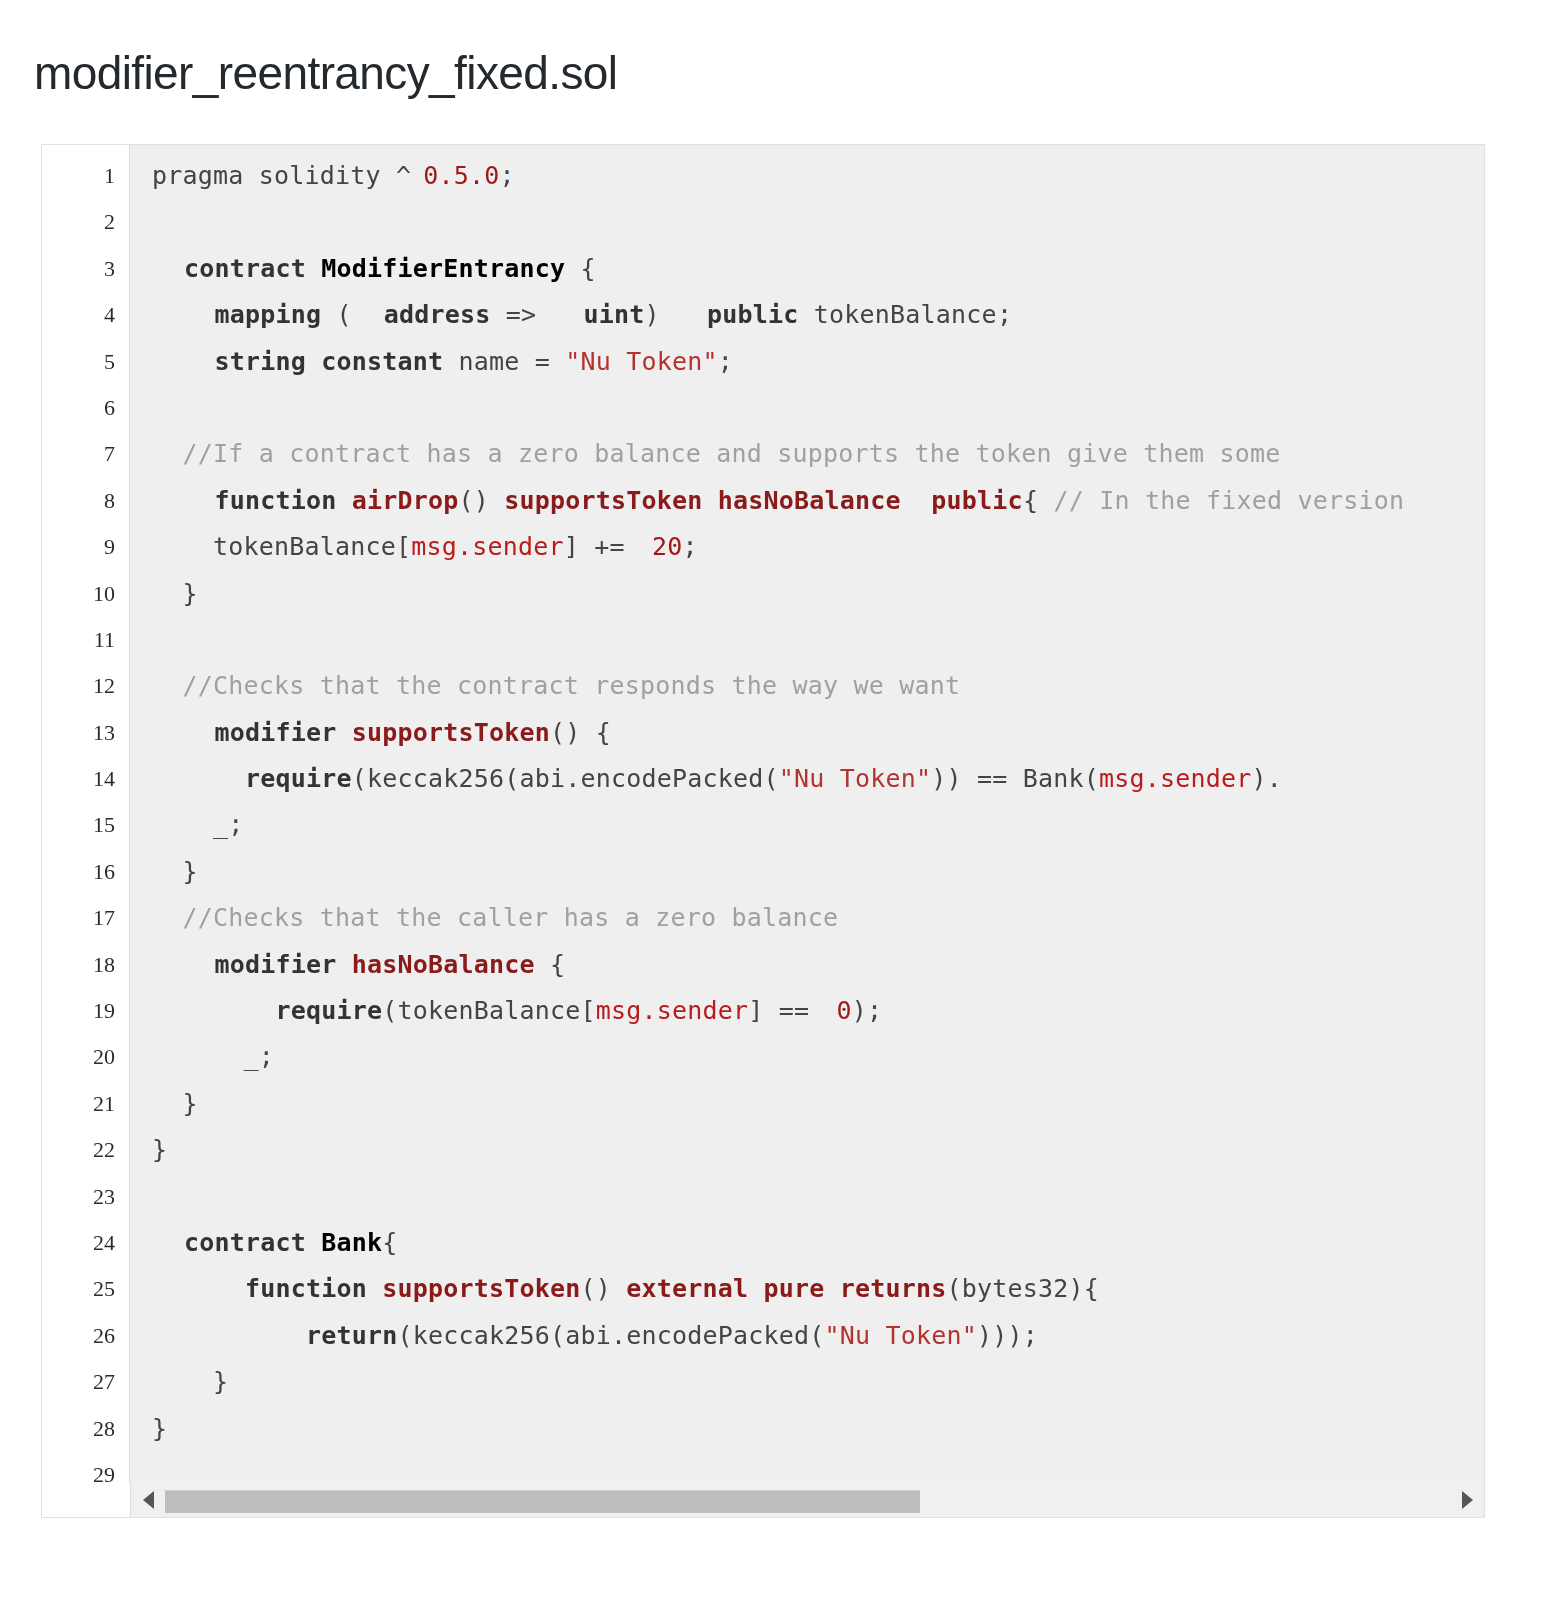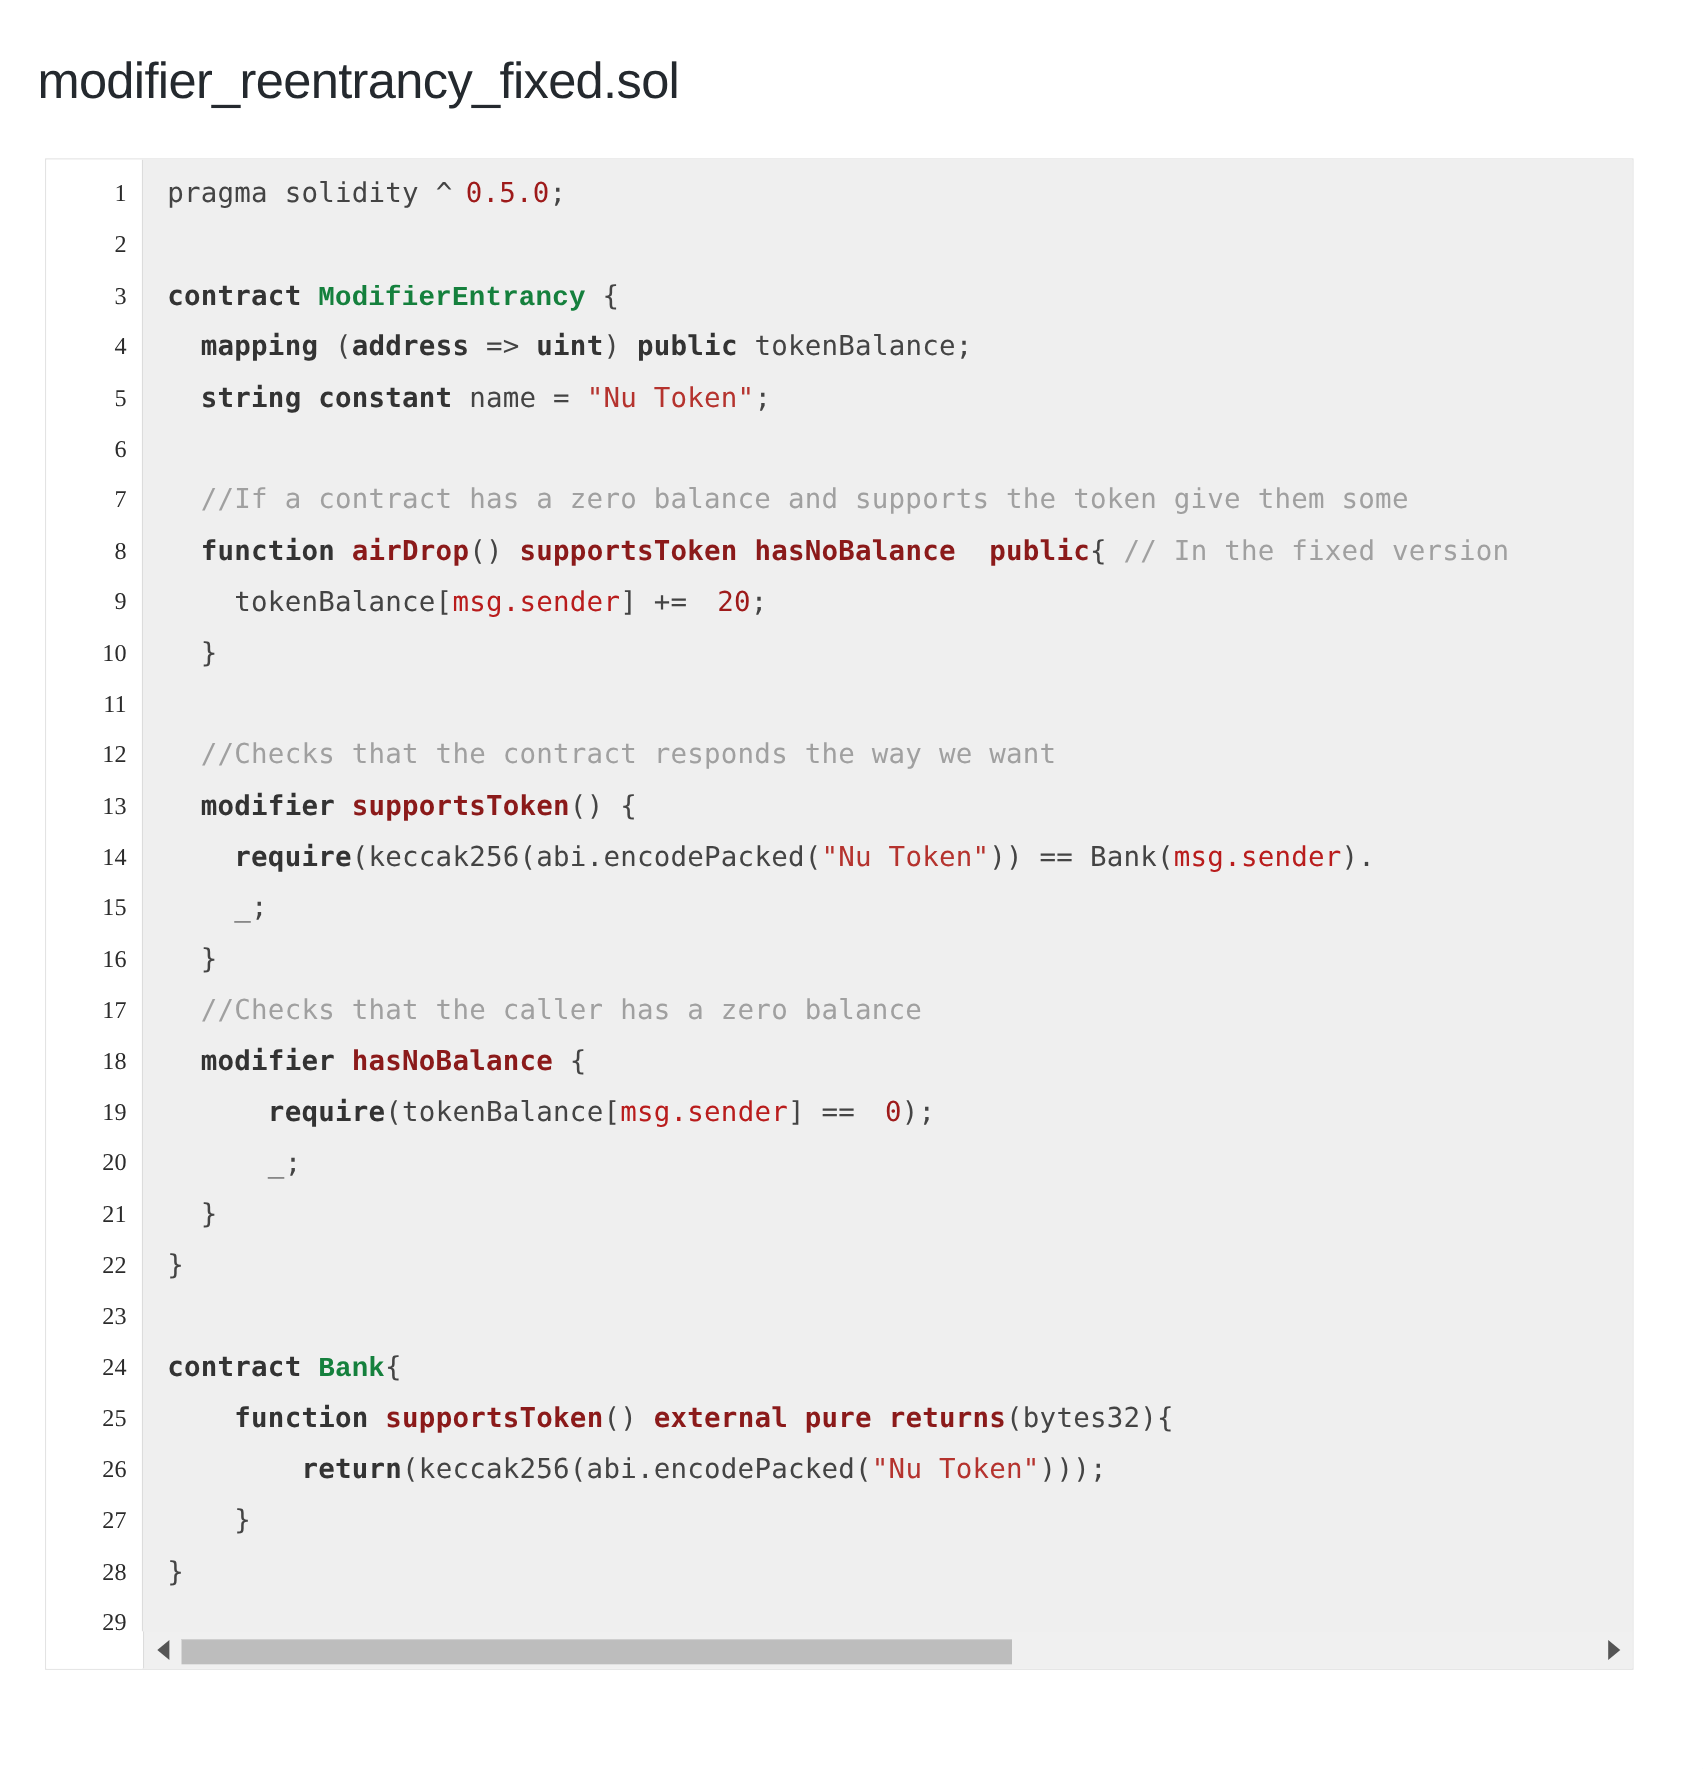--- a/index.html
+++ b/index.html
@@ -101,22 +101,22 @@
     letter-spacing: 0.2px;
   }
 
   .code-line {
     height: 46.4px;
     white-space: pre;
   }
 
   
   .t-plain   { color: #444444; }
-  .t-kw      { color: #333333; font-weight: bold; }
-  .t-type    { color: #15803d; font-weight: bold; font-family: Liberation Mono, monospace; }
+  .t-kw      { color: #333333; font-weight: bold; margin-left: 32px; }
+  .t-type    { color: #000000; font-weight: bold; }
   .t-fn      { color: #8b1a1a; font-weight: bold; }
   .t-str     { color: #b5332e; }
   .t-num     { color: #9e1a1a; margin-left: 12px; }
   .t-com     { color: #a0a0a0; text-align: center; }
   .t-global  { color: #b91c1c; }
 
   
   .hscroll {
     position: absolute;
     left: 89px;

